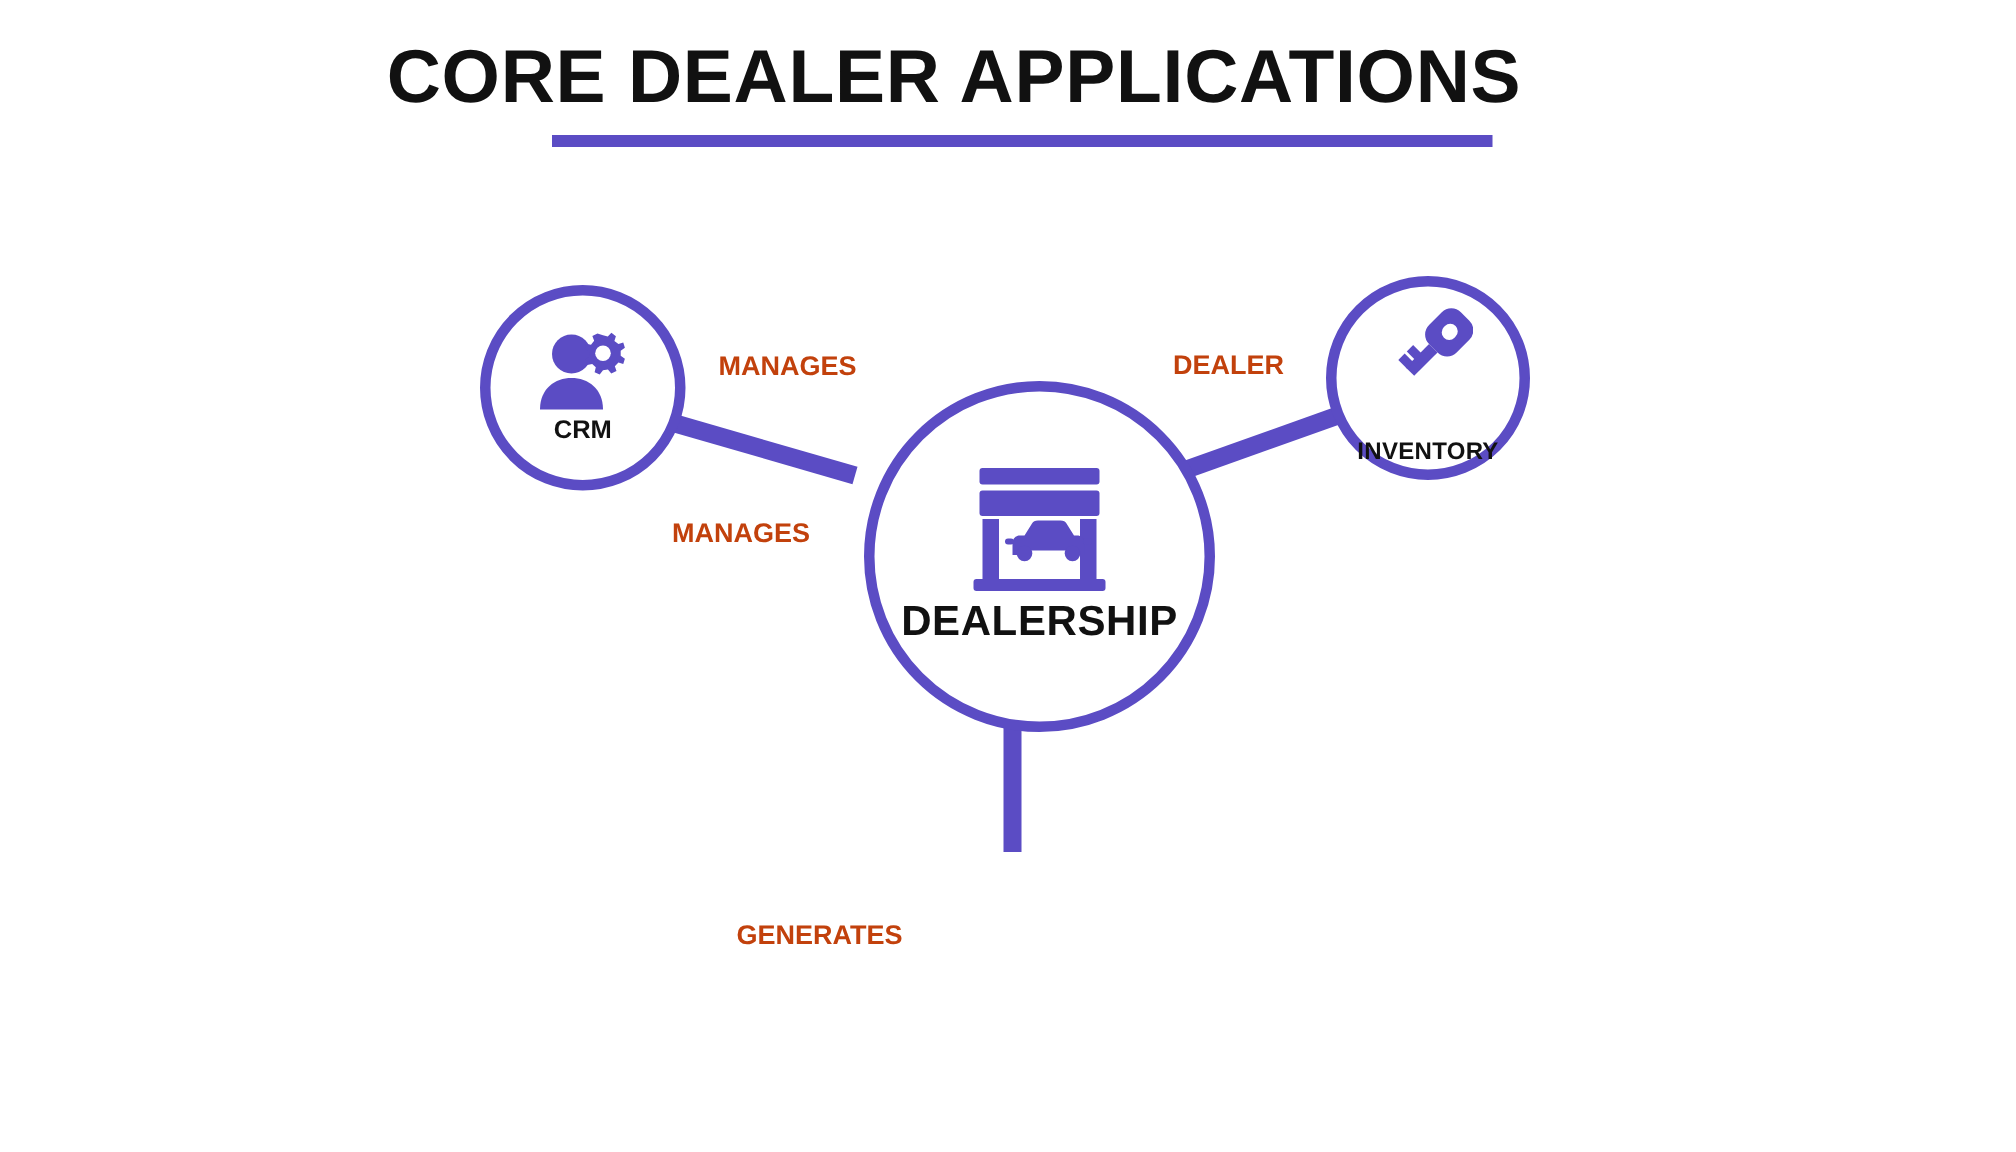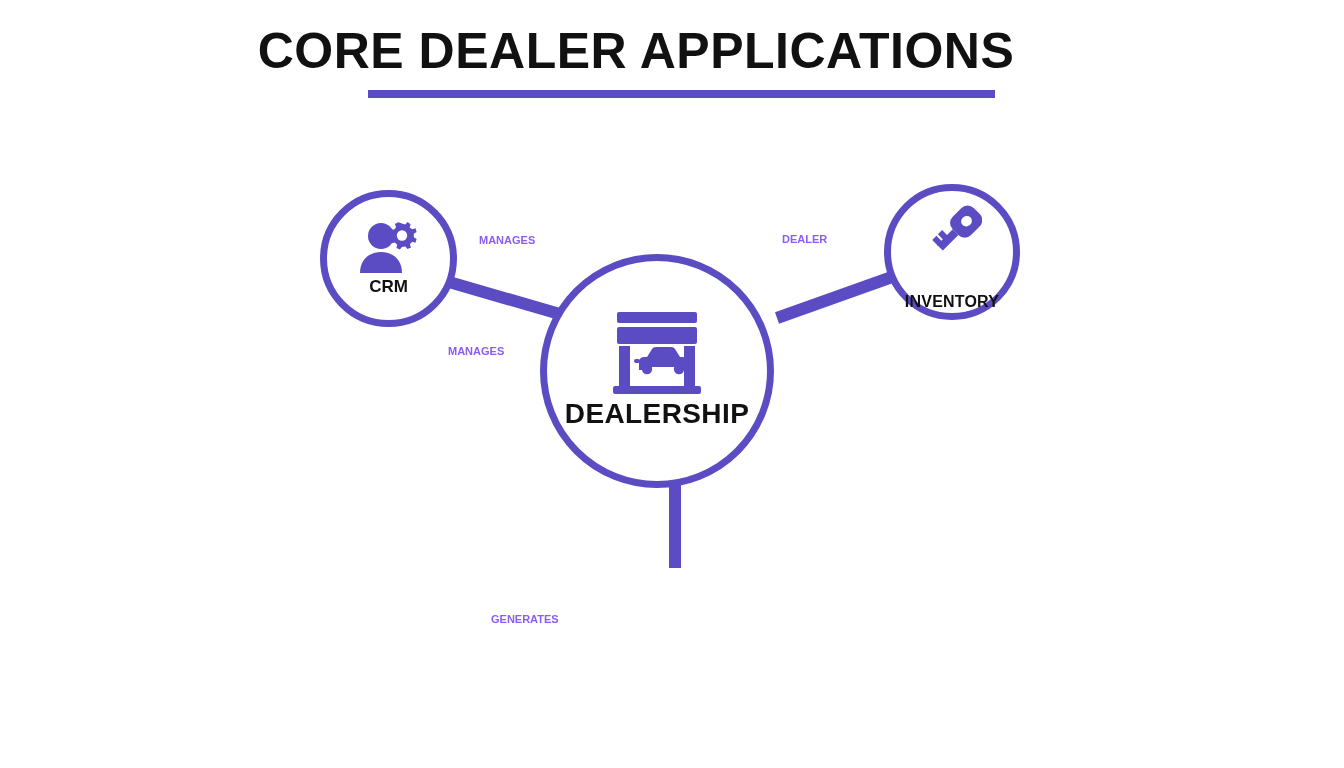--- a/index.html
+++ b/index.html
@@ -85,21 +85,21 @@
     text-align: center;
     white-space: nowrap;
   }
   .node-icon {
     display: block;
     line-height: 0;
   }
 
   
   #node-dealership {
-    left: 540px;
+    left: 576px;
     top: 254px;
     width: 234px;
     height: 234px;
   }
   #node-dealership .node-icon { margin-bottom: 4px; }
   #node-dealership .node-label {
     font-size: 28px;
     letter-spacing: 0.4px;
   }
 
@@ -130,23 +130,23 @@
     width: 134px;
     height: 134px;
   }
   #node-leads .node-icon { margin-bottom: 3px; }
   #node-leads .node-label { font-size: 17px; }
 
   
   .edge-label {
     position: absolute;
     font-family: "Liberation Sans", sans-serif;
-    font-size: 11px;
+    font-size: 18px;
     font-weight: 700;
-    color: #8b5cf6;
+    color: #c2410c;
     white-space: nowrap;
     z-index: 4;
   }
   #edge-label-manages-top   { left: 479px; top: 234px; }
   #edge-label-tracks        { left: 782px; top: 233px; }
   #edge-label-manages-left  { left: 448px; top: 345px; }
   #edge-label-generates     { left: 491px; top: 613px; }
 </style>
 </head>
 <body>

